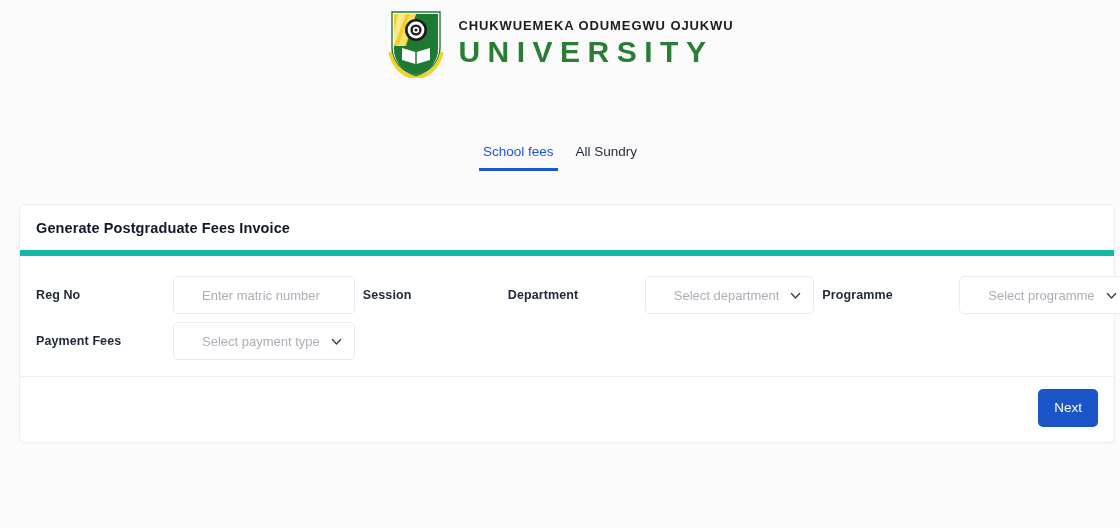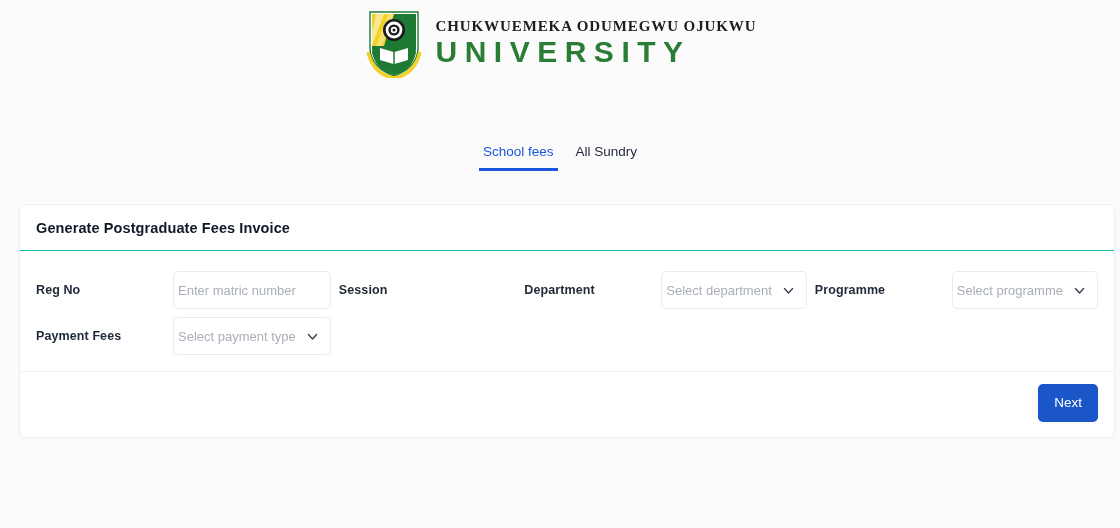--- a/index.html
+++ b/index.html
@@ -35,22 +35,22 @@
     flex: 0 0 60px;
     display: block;
   }
   .brand-text {
     display: flex;
     flex-direction: column;
     justify-content: center;
     padding-top: 2px;
   }
   .brand-line1 {
-    font-family: Liberation Serif, serif;
-    font-size: 15px;
+    font-family: Liberation Sans, sans-serif;
+    font-size: 13px;
     font-weight: bold;
     letter-spacing: 0.9px;
     color: #1d1d1f;
     line-height: 14px;
     white-space: nowrap;
   }
   .brand-line2 {
     font-family: "Liberation Sans", sans-serif;
     font-size: 30px;
     font-weight: bold;
@@ -90,21 +90,21 @@
     left: 19px;
     top: 204px;
     width: 1096px;
     background: #ffffff;
     border: 1px solid #eceef1;
     border-radius: 6px;
     box-shadow: 0 1px 2px rgba(16,24,40,0.03);
   }
   .card-header {
     padding: 14px 16px 13px 16px;
-    border-bottom: 1px solid #14b8a6;
+    border-bottom: 6px solid #14b8a6;
   }
   .card-title {
     font-size: 14.5px;
     font-weight: bold;
     color: #111827;
     line-height: 18px;
     letter-spacing: 0.1px;
   }
   .card-body {
     padding: 20px 16px 16px 16px;
@@ -139,21 +139,21 @@
     letter-spacing: 0.1px;
   }
   .control {
     position: relative;
     height: 38px;
     border: 1px solid #e9ebef;
     border-radius: 5px;
     background: #ffffff;
     display: flex;
     align-items: center;
-    padding: 0 4px;
+    padding: 0 28px;
     cursor: text;
   }
   .control.select { cursor: pointer; padding-right: 34px; }
   .control-text {
     font-size: 13px;
     color: #a9aeb8;
     line-height: 17px;
     white-space: nowrap;
     overflow: hidden;
     text-overflow: ellipsis;

